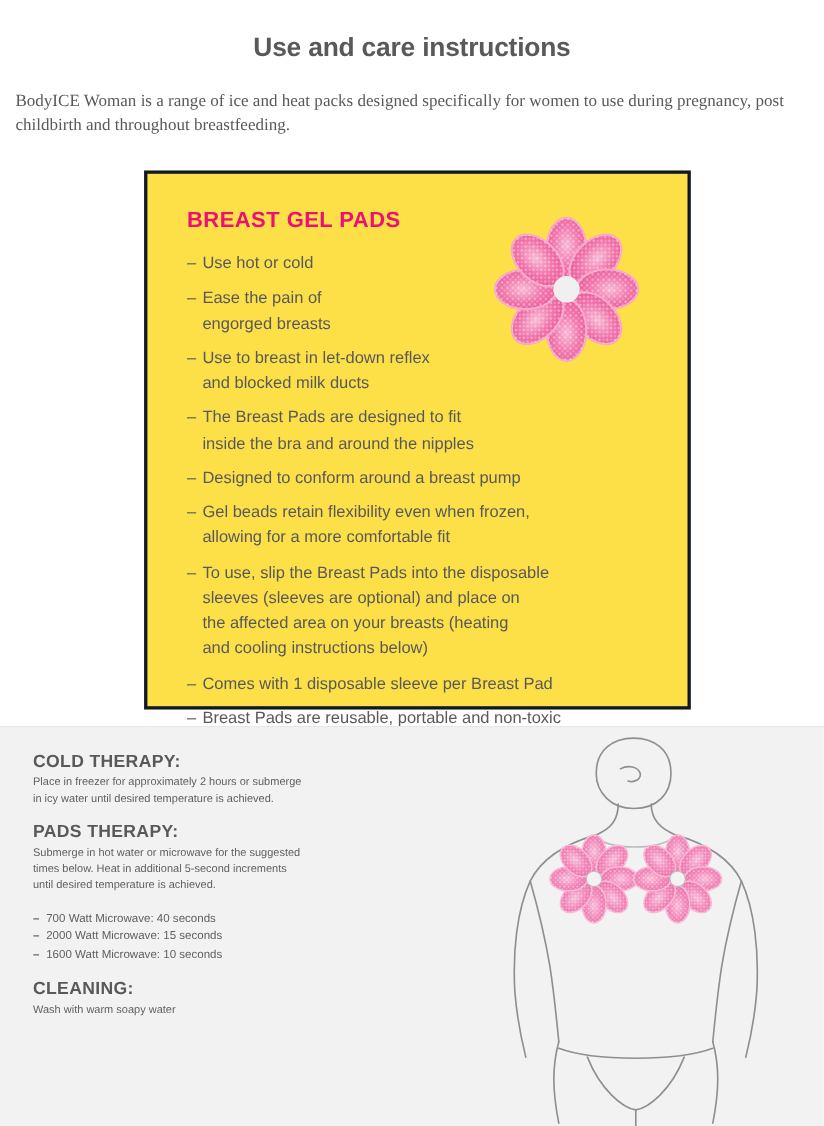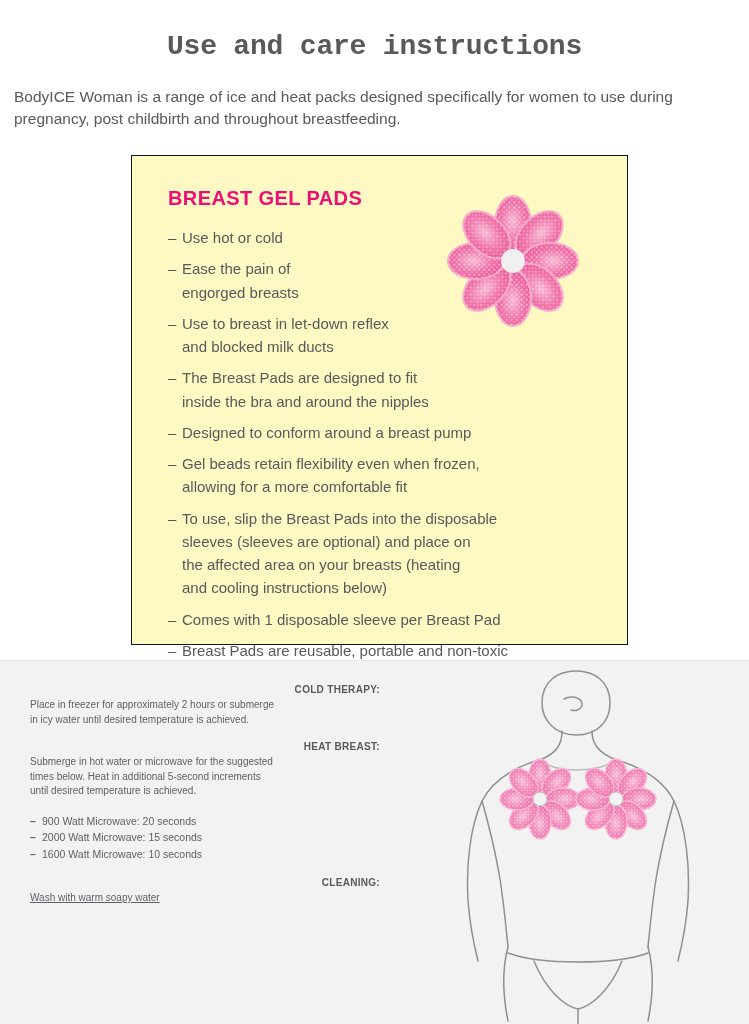--- a/index.html
+++ b/index.html
@@ -13,46 +13,46 @@
     background: #ffffff;
     font-family: "Liberation Sans", sans-serif;
     color: #54585a;
     position: relative;
     overflow: hidden;
   }
 
   
   .page-title {
     text-align: center;
-    font-size: 28px;
+    font-size: 24px;
     font-weight: bold;
     color: #58595b;
     letter-spacing: -0.2px;
     margin: 30px 0 0 0;
     line-height: 1.2;
-    font-family: Liberation Mono, monospace;
   }
 
   .intro {
     margin: 22px 14px 0 14px;
     font-size: 15.5px;
     line-height: 1.45;
     color: #58595b;
     font-weight: 400;
+    font-family: Liberation Serif, serif;
   }
 
   
   .panel {
     position: absolute;
     left: 131px;
     top: 155px;
     width: 497px;
     height: 490px;
-    background: #fef9c3;
-    border: 1px solid #0f172a;
+    background: #fde047;
+    border: 3px solid #0f172a;
   }
 
   .panel-title {
     position: absolute;
     left: 36px;
     top: 31px;
     font-size: 20px;
     font-weight: bold;
     color: #ec0f76;
     letter-spacing: 0.4px;
@@ -103,26 +103,25 @@
   }
 
   .bottom-text {
     position: absolute;
     left: 30px;
     top: 23px;
     width: 350px;
   }
 
   .sec-head {
-    font-size: 10px;
+    font-size: 16px;
     font-weight: bold;
     color: #58595b;
     letter-spacing: 0.3px;
     margin: 0 0 3px 0;
-    text-align: right;
   }
   .sec-body {
     font-size: 10px;
     line-height: 1.45;
     color: #5d6164;
     margin: 0 0 14px 0;
     white-space: pre-line;
   }
   .watt-list { margin: 0 0 14px 0; }
   .watt {
@@ -135,21 +134,21 @@
 
   
   .figure {
     position: absolute;
     left: 430px;
     top: 8px;
     width: 300px;
     height: 356px;
   }
 
-  .no-mb { margin-bottom: 4px; text-decoration: underline; }
+  .no-mb { margin-bottom: 4px; }
 </style>
 </head>
 <body>
 
 <h1 class="page-title">Use and care instructions</h1>
 <p class="intro">BodyICE Woman is a range of ice and heat packs designed specifically for women to use during pregnancy, post childbirth and throughout breastfeeding.</p>
 
 <section class="panel">
   <div class="panel-title">BREAST GEL PADS</div>
 
@@ -255,29 +254,29 @@
   </div>
 </section>
 
 <section class="bottom">
 
   <div class="bottom-text">
     <div class="sec-head">COLD THERAPY:</div>
     <div class="sec-body">Place in freezer for approximately 2 hours or submerge
 in icy water until desired temperature is achieved.</div>
 
-    <div class="sec-head">HEAT BREAST:</div>
+    <div class="sec-head">PADS THERAPY:</div>
     <div class="sec-body">Submerge in hot water or microwave for the suggested
 times below. Heat in additional 5-second increments
 until desired temperature is achieved.</div>
 
     <div class="watt-list">
       <div class="watt">
         <span class="d">–</span>
-        <span>900 Watt Microwave: 20 seconds</span>
+        <span>700 Watt Microwave: 40 seconds</span>
       </div>
       <div class="watt">
         <span class="d">–</span>
         <span>2000 Watt Microwave: 15 seconds</span>
       </div>
       <div class="watt">
         <span class="d">–</span>
         <span>1600 Watt Microwave: 10 seconds</span>
       </div>
     </div>

